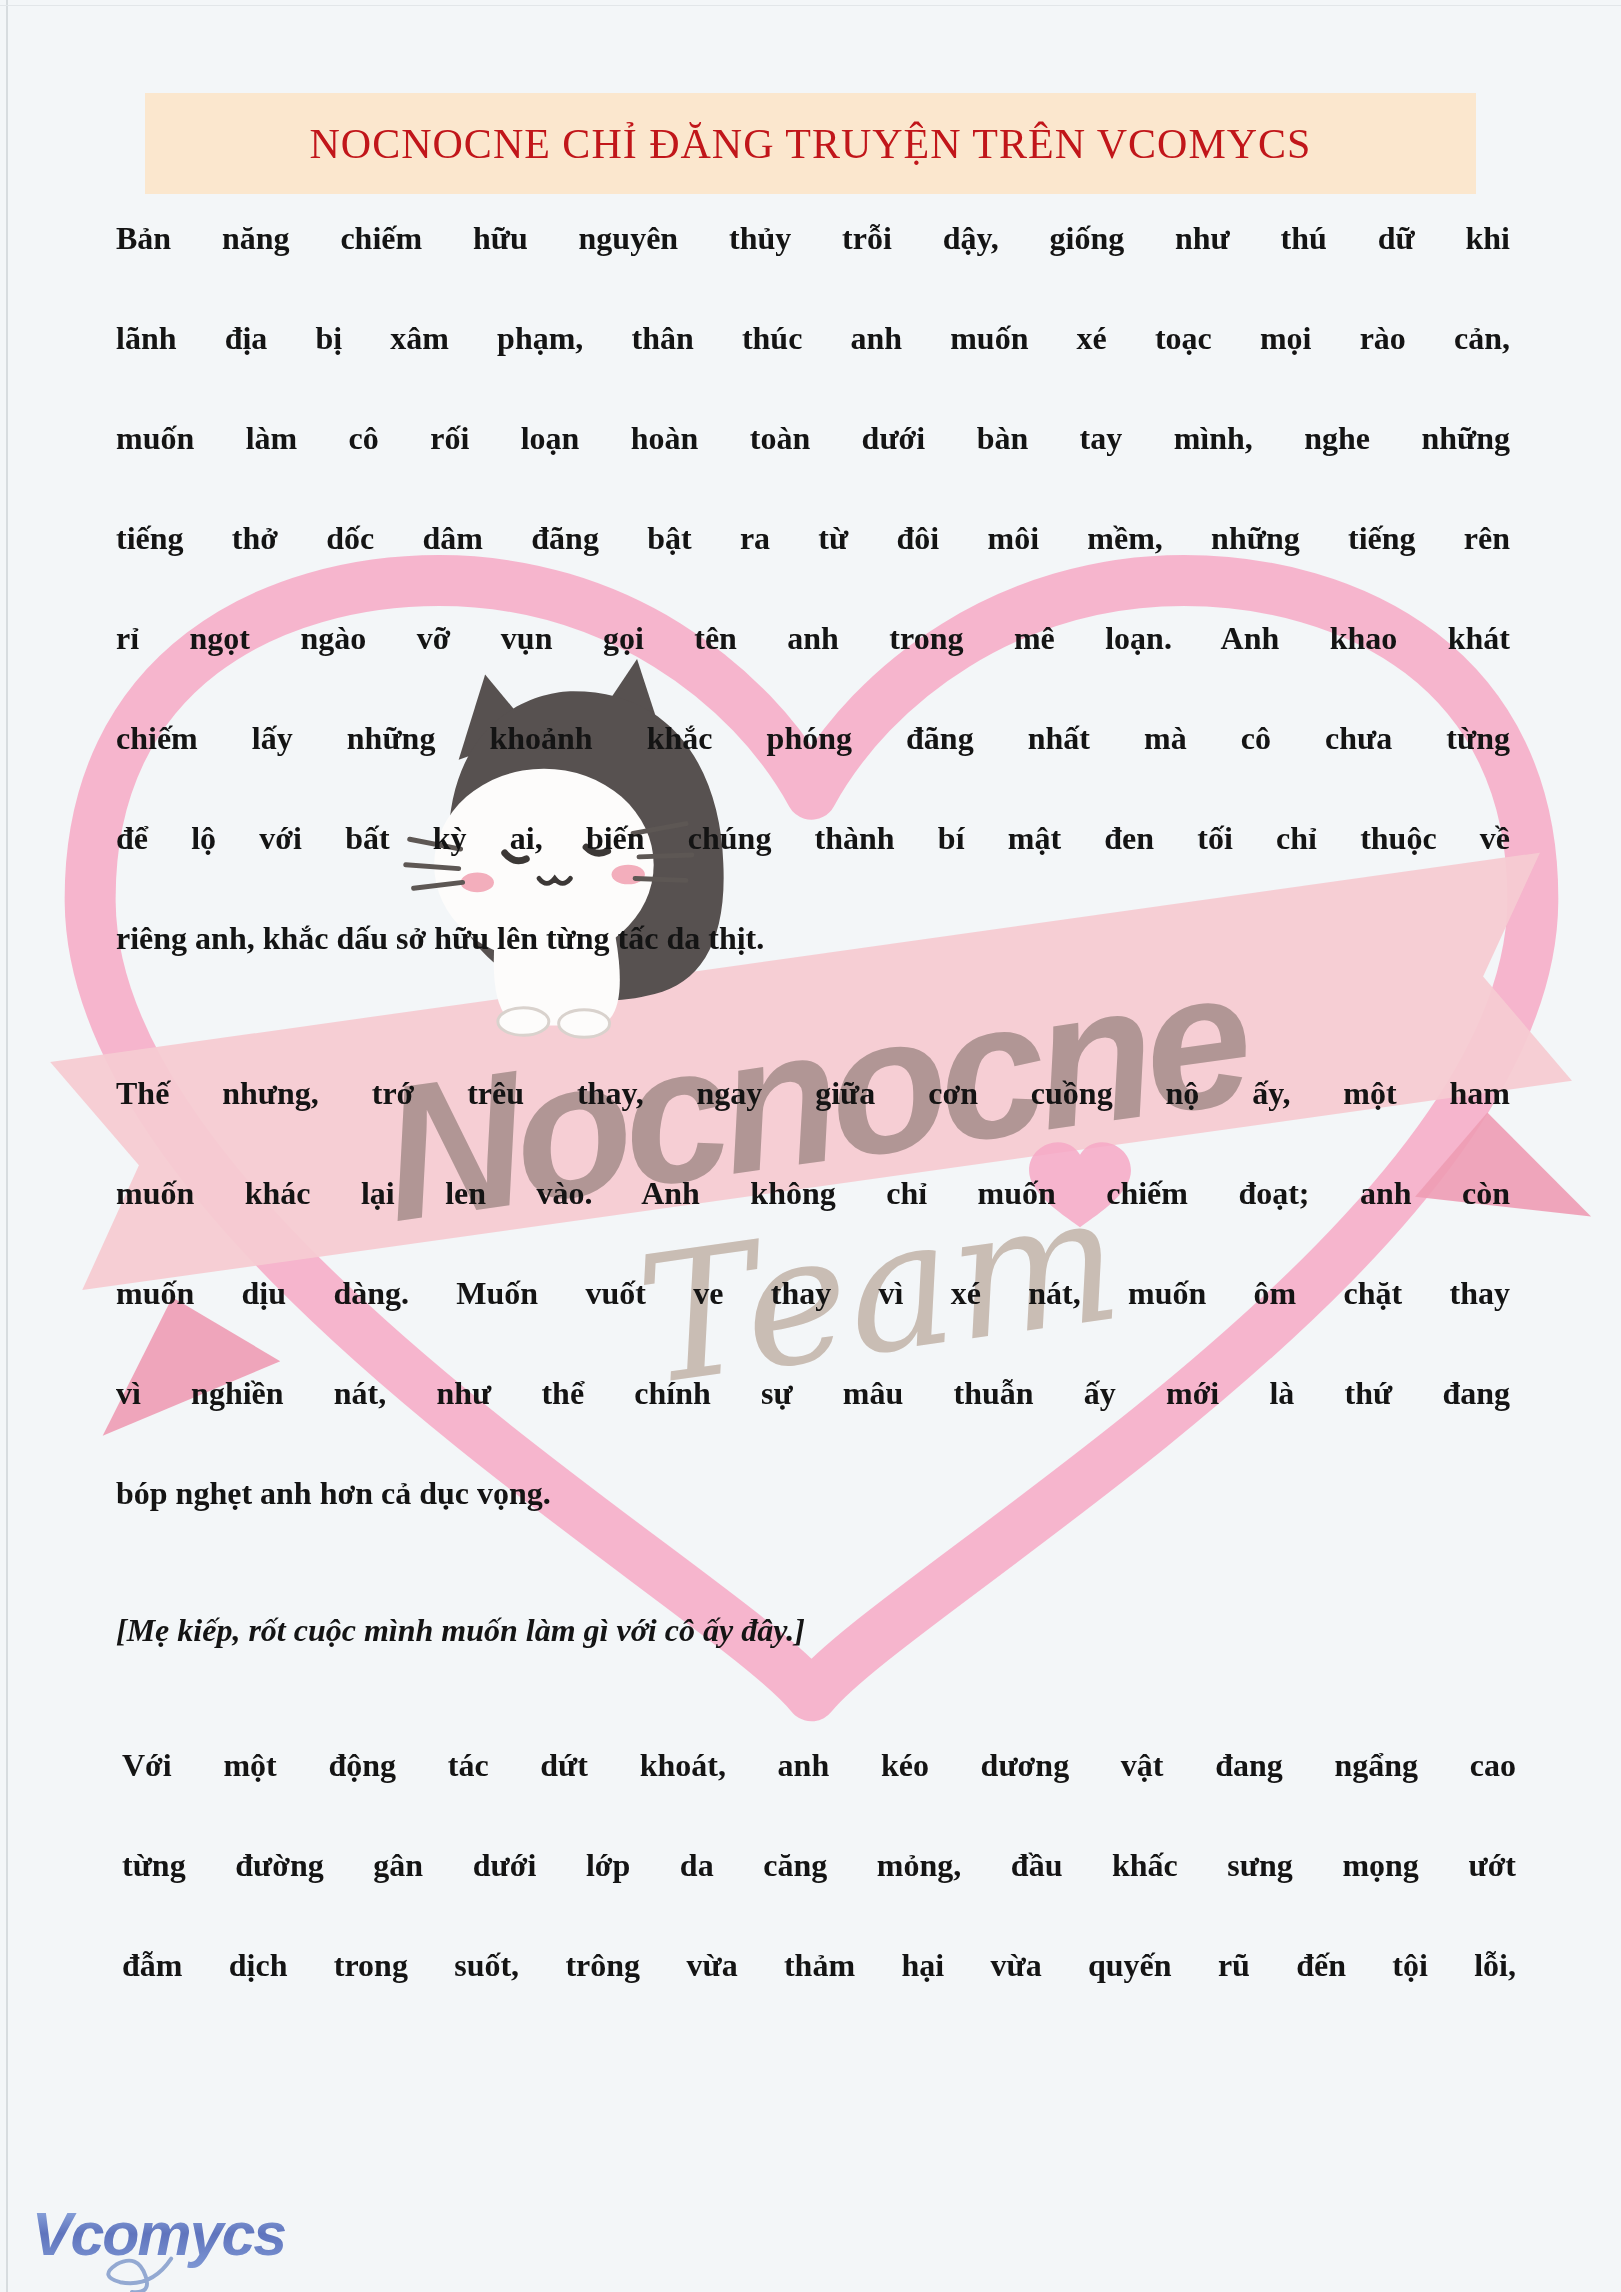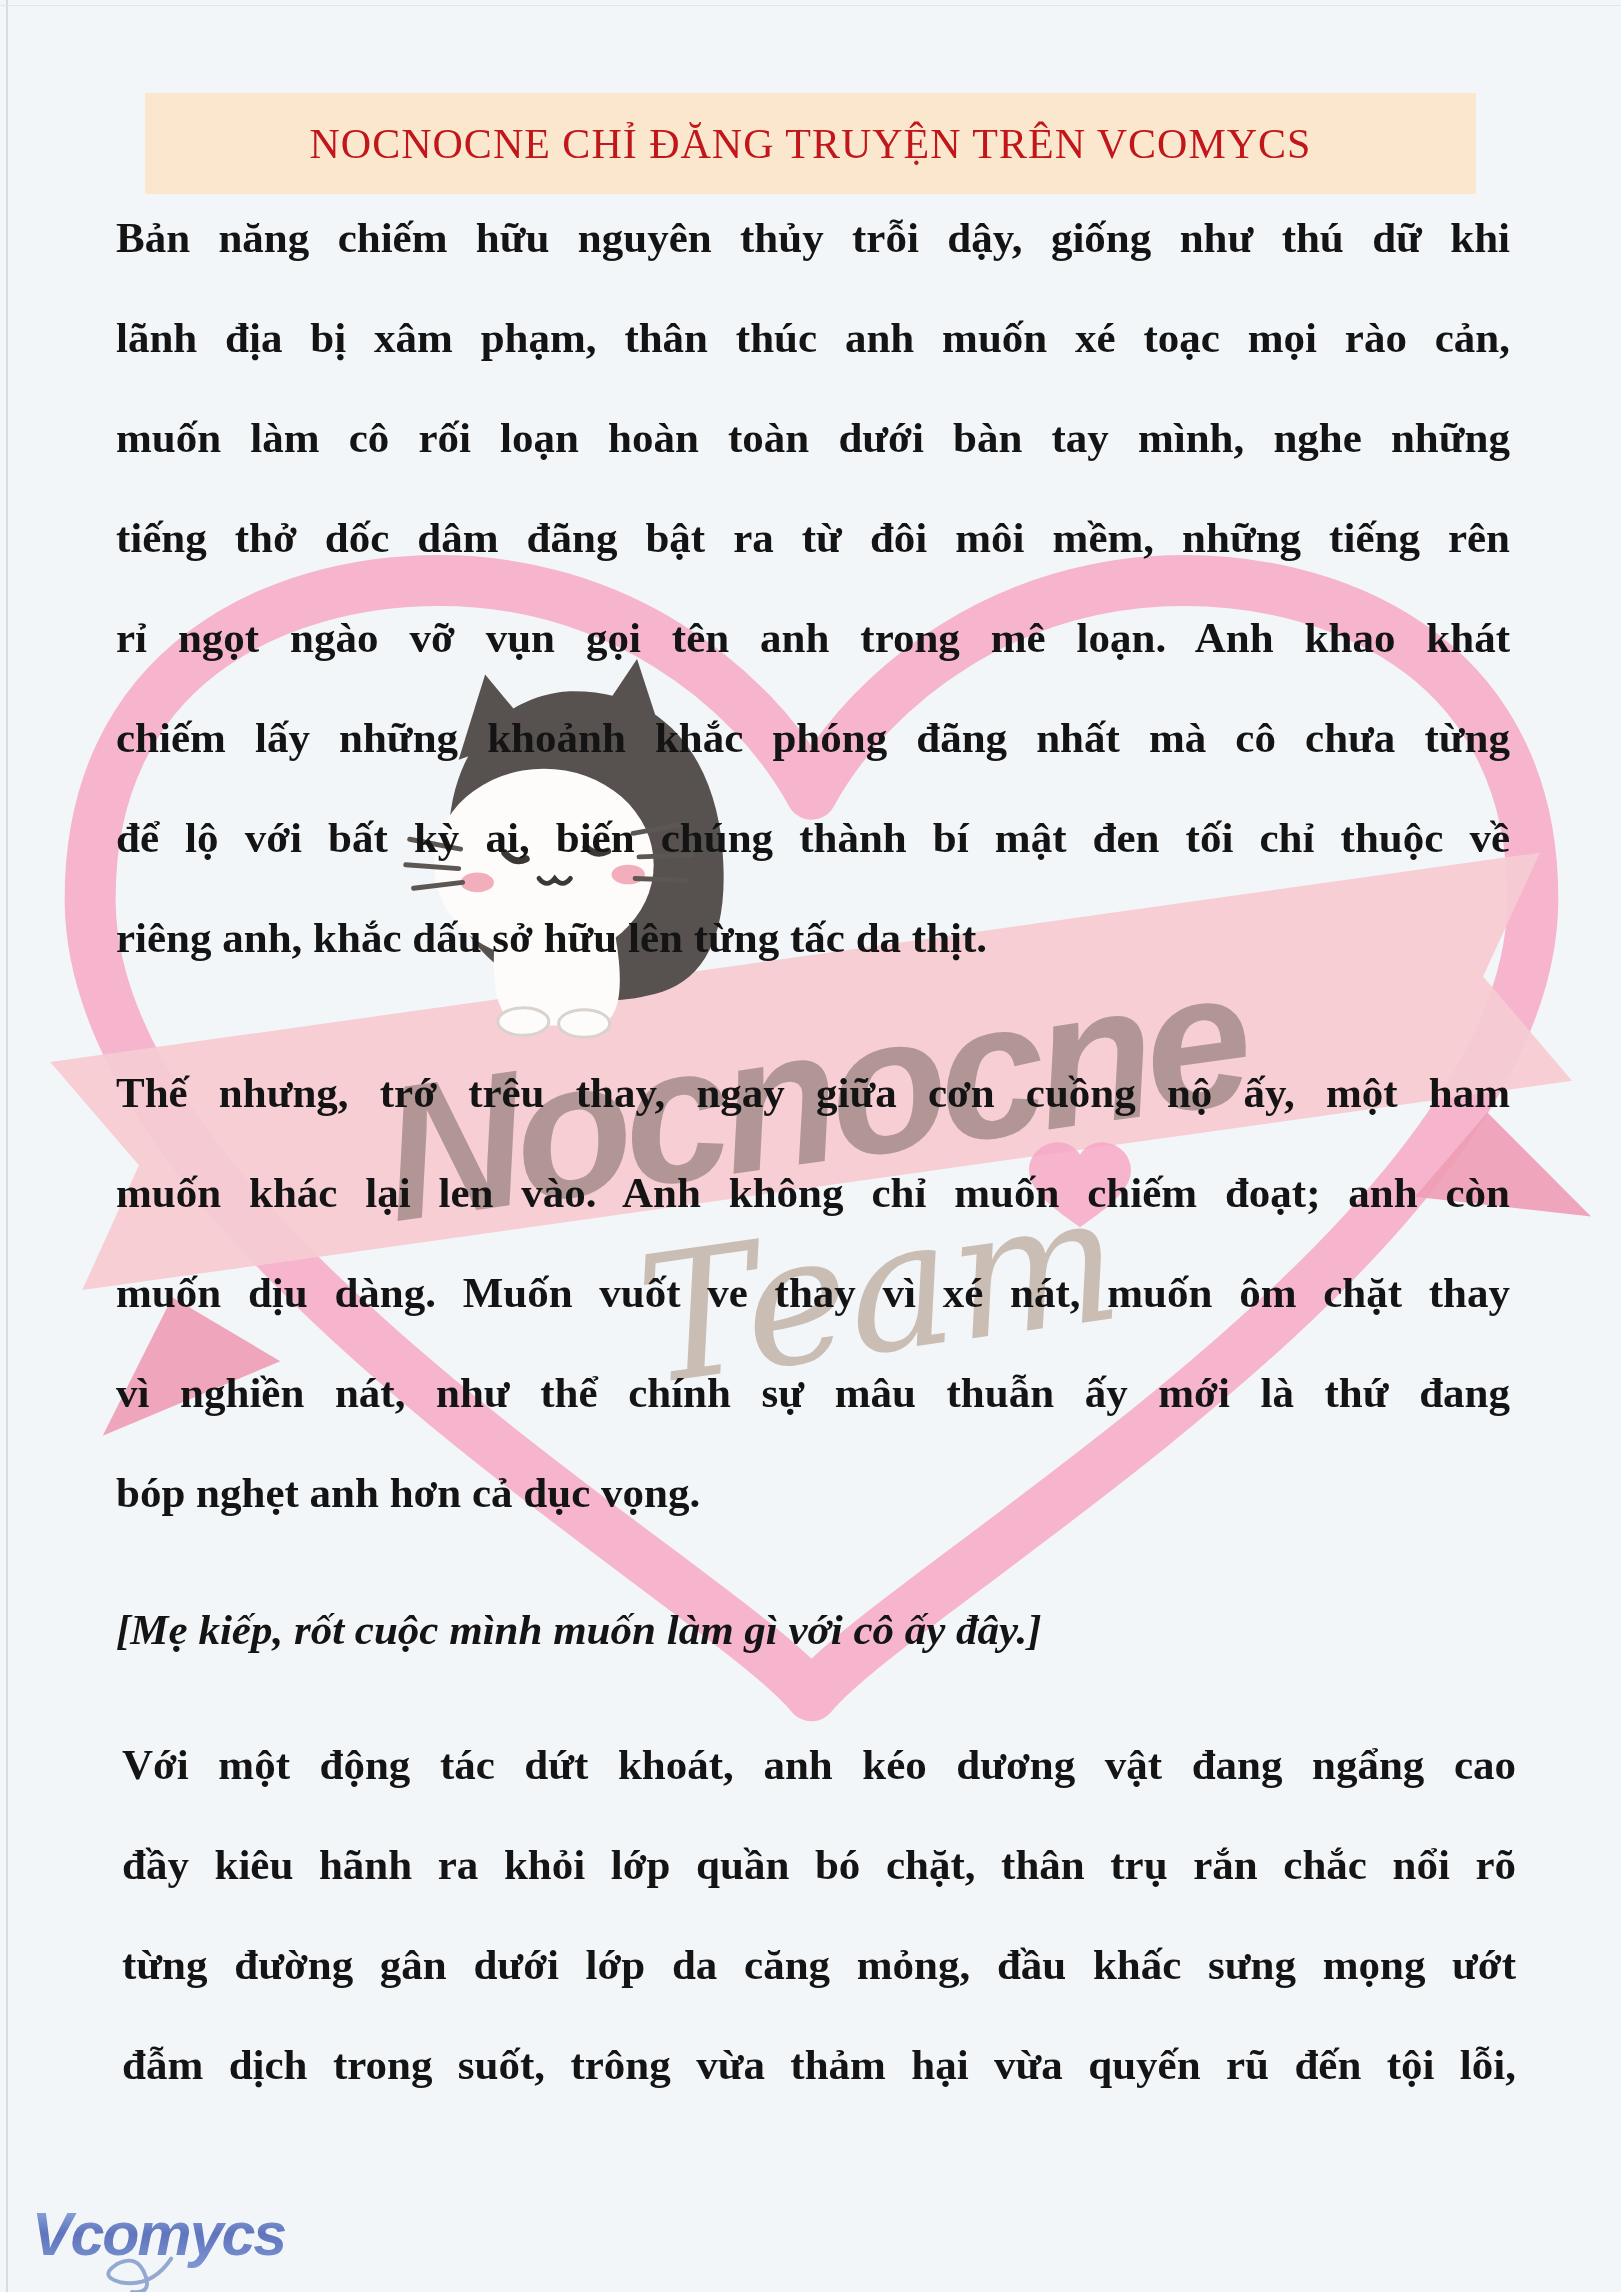--- a/index.html
+++ b/index.html
@@ -11,21 +11,21 @@
   
   .watermark{position:absolute;left:0;top:0;width:1621px;height:2293px;z-index:0;}
 
   
   .title-band{position:absolute;left:145px;top:93px;width:1331px;height:101px;
               background:#fbe7ce;z-index:2;display:flex;align-items:center;justify-content:center;}
   .title-band .t{font-size:42px;font-weight:normal;color:#c1161a;letter-spacing:1px;white-space:nowrap;}
 
   
   .para{position:absolute;left:116px;width:1394px;z-index:2;
-        font-size:43px;font-weight:bold;color:#141414;}
+        font-size:32px;font-weight:bold;color:#141414;}
   .line{height:100px;line-height:100px;text-align:justify;text-align-last:justify;white-space:normal;}
   .line.lastline{text-align-last:left;}
   .para.italic .line{font-style:italic;text-align-last:left;}
   #para1{top:188px;}
   #para2{top:1043px;}
   #para3{top:1580px;}
   #para4{top:1715px;margin-left:6px;}
 
   .logo-wrap{position:absolute;left:23.5px;top:2188px;z-index:2;}
 </style>
@@ -98,21 +98,20 @@
   <div class="line">vì nghiền nát, như thể chính sự mâu thuẫn ấy mới là thứ đang</div>
   <div class="line lastline">bóp nghẹt anh hơn cả dục vọng.</div>
 </div>
 
 <div class="para italic" id="para3">
   <div class="line">[Mẹ kiếp, rốt cuộc mình muốn làm gì với cô ấy đây.]</div>
 </div>
 
 <div class="para" id="para4">
   <div class="line">Với một động tác dứt khoát, anh kéo dương vật đang ngẩng cao</div>
-  <div class="line">đầy kiêu hãnh ra khỏi lớp quần bó chặt, thân trụ rắn chắc nổi rõ</div>
   <div class="line">từng đường gân dưới lớp da căng mỏng, đầu khấc sưng mọng ướt</div>
   <div class="line">đẫm dịch trong suốt, trông vừa thảm hại vừa quyến rũ đến tội lỗi,</div>
 </div>
 
 <div class="logo-wrap">
   <svg width="314" height="108" viewBox="0 0 320 110">
     <defs>
       <linearGradient id="lg" x1="0" y1="0" x2="0" y2="1">
         <stop offset="0" stop-color="#9db8e8"></stop>
         <stop offset="0.5" stop-color="#5f74bd"></stop>

